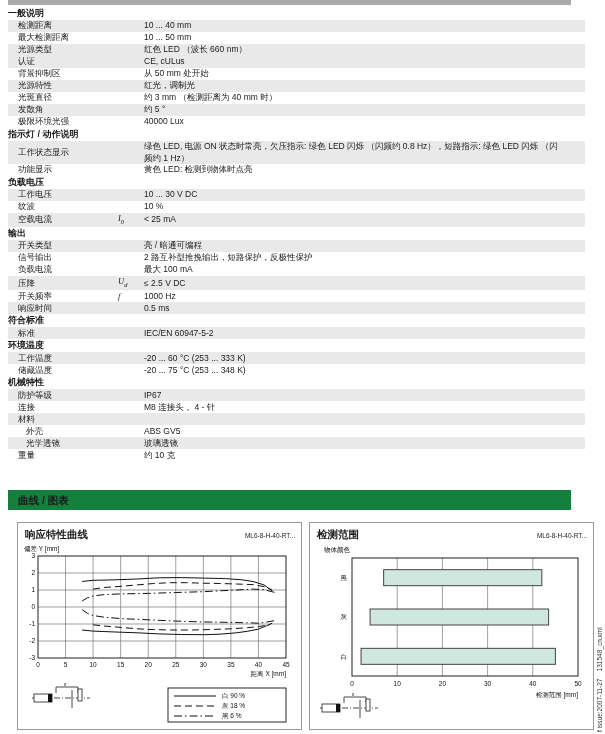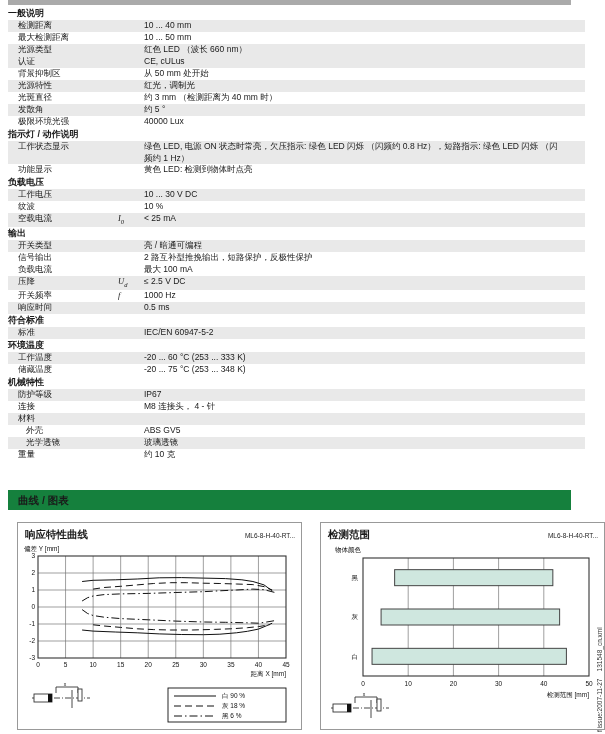--- a/index.html
+++ b/index.html
@@ -1,30 +1,30 @@
 <!DOCTYPE html>
 <html><head>
 <meta charset="utf-8">
 <style>
   html,body{margin:0;padding:0;background:#fff;}
   .page{position:relative;width:605px;height:734px;background:#fff;overflow:hidden;
         font-family:"Liberation Sans","DejaVu Sans",sans-serif;color:#1a1a1a;}
   .top-strip{position:absolute;left:8px;top:0;width:563px;height:5px;background:#aaa;}
   .spec-table{position:absolute;left:8px;top:7px;width:577px;}
   .sec-header{font-weight:bold;font-size:9px;line-height:13px;height:13px;}
-  .spec-row{display:flex;align-items:flex-start;font-size:8.5px;line-height:11.5px;min-height:12px;}
+  .spec-row{display:flex;align-items:center;font-size:8.5px;line-height:11.5px;min-height:12px;}
   .spec-row.shaded{background:#e9e9e9;}
   .cell-label{width:100px;flex:0 0 100px;padding-left:10px;}
   .cell-label.indent{padding-left:18px;width:92px;flex-basis:92px;}
   .cell-sym{width:26px;flex:0 0 26px;font-style:italic;font-family:"Liberation Serif","DejaVu Serif",serif;}
   .cell-sym sub{font-size:6.5px;}
   .cell-value{flex:1;padding-right:24px;}
   .banner{position:absolute;left:8px;top:490px;width:563px;height:20px;background:#15803d;
           font-weight:bold;font-size:10.5px;line-height:20px;padding-left:10px;box-sizing:border-box;}
-  .charts{position:absolute;left:8px;top:522px;display:flex;gap:18px;padding-left:9px;}
+  .charts{position:absolute;left:8px;top:522px;display:flex;gap:7px;padding-left:9px;}
   .chart-box{width:285px;height:208px;border:1px solid #999;background:#fff;box-sizing:border-box;}
   .chart-head{display:flex;justify-content:space-between;align-items:baseline;padding:5px 6px 0 7px;}
   .chart-title{font-weight:bold;font-size:10.5px;}
   .chart-model{font-size:6.5px;color:#222;}
   svg text{font-family:"Liberation Sans","DejaVu Sans",sans-serif;fill:#111;}
   .side-text{position:absolute;left:596px;top:732px;width:300px;font-size:6.5px;color:#333;
              transform:rotate(-90deg);transform-origin:0 0;white-space:pre;}
 </style>
 </head>
 <body>

